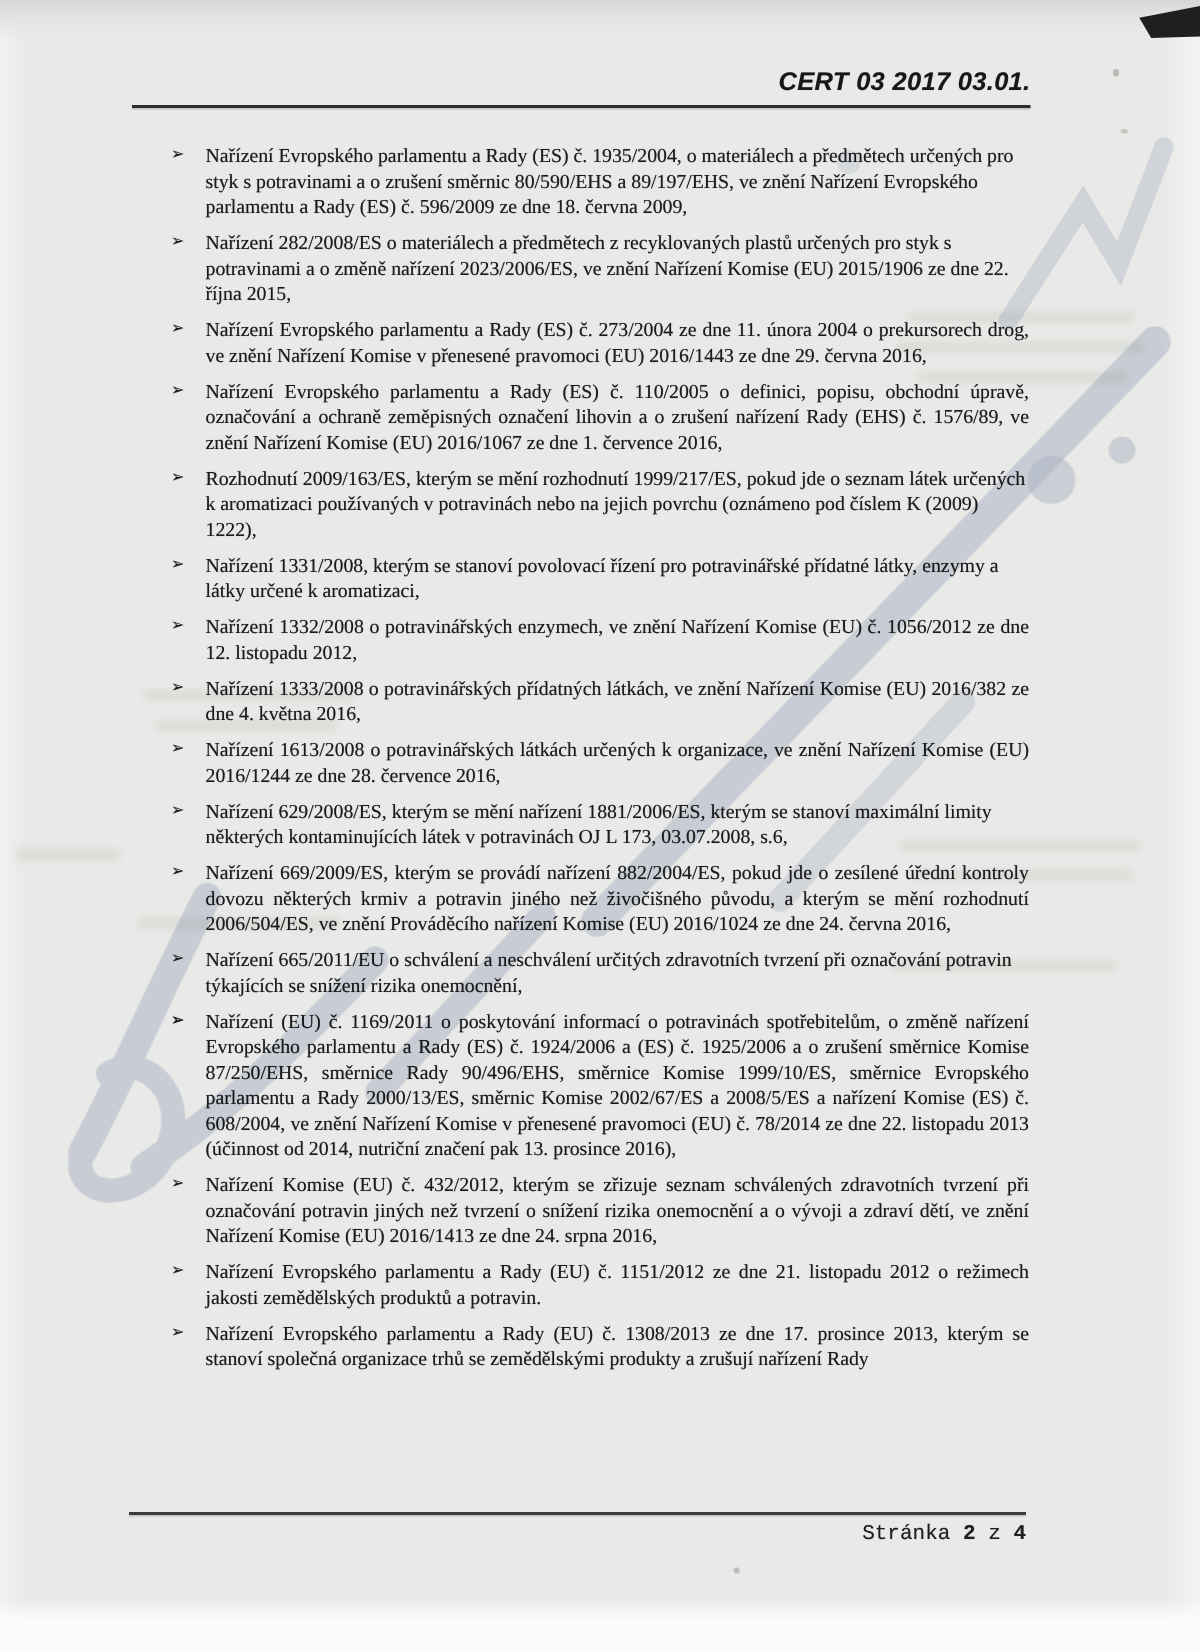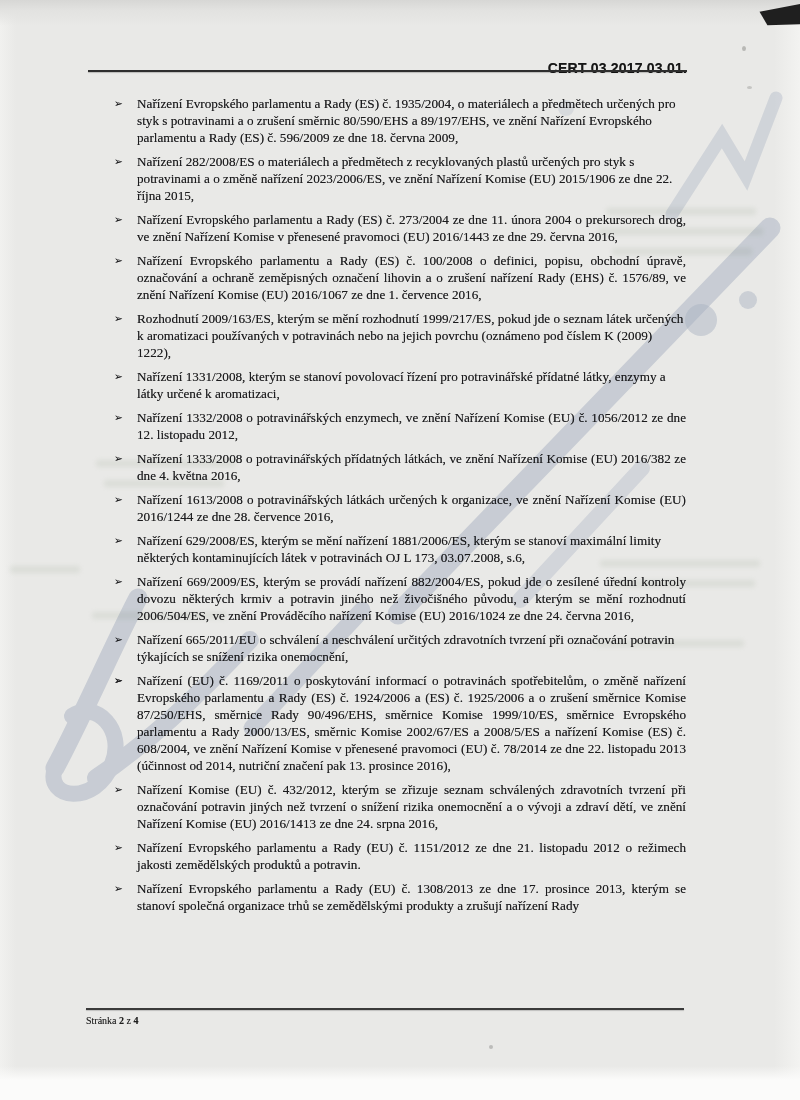--- a/index.html
+++ b/index.html
@@ -26,43 +26,43 @@
   .speck.s2{left:747px;top:86px;width:5px;height:3px;opacity:.4;}
   .speck.s3{left:489px;top:1045px;width:4px;height:4px;opacity:.5;}
 
   
   .ghost{position:absolute;background:#b9c1b4;filter:blur(2.5px);opacity:.30;z-index:1;border-radius:2px;}
 
   
   .watermark{position:absolute;left:0;top:0;z-index:3;mix-blend-mode:multiply;pointer-events:none;}
 
   .header-code{
-    position:absolute;top:60px;right:113px;z-index:2;
-    font-family:"Liberation Sans", sans-serif;font-weight:bold;
-    font-size:14px;letter-spacing:.2px;color:#171717;
+    position:absolute;top:45px;right:113px;z-index:2;
+    font-family:"Liberation Sans", sans-serif;font-weight:bold;font-style:italic;
+    font-size:17px;letter-spacing:.2px;color:#171717;
     text-shadow:0 0 .5px rgba(23,23,23,.5);
   }
   .header-rule{position:absolute;top:70px;left:88px;width:599px;height:2px;background:#2e2e2e;
     box-shadow:0 1px 1px rgba(0,0,0,.2);z-index:2;}
 
   .reg-list{position:absolute;top:95px;left:137px;width:549px;z-index:2;}
   .item{position:relative;margin:0 0 7px 0;font-size:13.2px;line-height:17px;
     text-shadow:0 0 .5px rgba(27,27,29,.55);}
   .item.justify{text-align:justify;}
   .item .bullet{
     position:absolute;left:-23px;top:1px;
     font-family:"DejaVu Sans", sans-serif;font-size:10.5px;line-height:15px;color:#1b1b1d;
   }
   .item b{font-weight:normal;}
 
   .footer-rule{position:absolute;top:1008px;left:86px;width:598px;height:2px;background:#3a3a3a;
     box-shadow:0 1px 1px rgba(0,0,0,.18);z-index:2;}
   .footer-text{
-    position:absolute;top:1015px;left:86px;width:598px;text-align:left;z-index:2;
-    font-family:Liberation Serif, serif;font-size:10px;color:#1f1f1f;
+    position:absolute;top:1015px;left:86px;width:598px;text-align:right;z-index:2;
+    font-family:Liberation Mono, monospace;font-size:14px;color:#1f1f1f;
     text-shadow:0 0 .5px rgba(31,31,31,.45);
   }
   .footer-text span,.footer-text b{white-space:pre;}
 </style>
 </head>
 <body>
 
 <div class="page">
 
   <div class="corner-wedge"></div>
@@ -98,21 +98,21 @@
     </g>
   </svg>
 
   <div class="header-code">CERT 03 2017 03.01.</div>
   <div class="header-rule"></div>
 
   <div class="reg-list" id="reg-list">
       <div class="item"><span class="bullet">➢</span><span><b>Nařízení Evropského parlamentu a Rady (ES) č. 1935/2004</b><span>, o materiálech a předmětech určených pro styk s potravinami a o zrušení směrnic 80/590/EHS a 89/197/EHS, ve znění Nařízení Evropského parlamentu a Rady (ES) č. </span><b>596/2009</b><span> ze dne 18. června 2009,</span></span></div>
       <div class="item"><span class="bullet">➢</span><span><b>Nařízení 282/2008/ES</b><span> o materiálech a předmětech z recyklovaných plastů určených pro styk s potravinami a o změně nařízení 2023/2006/ES, ve znění Nařízení Komise (EU) </span><b>2015/1906</b><span> ze dne 22. října 2015,</span></span></div>
       <div class="item justify"><span class="bullet">➢</span><span><b>Nařízení Evropského parlamentu a Rady (ES) č. 273/2004</b><span> ze dne 11. února 2004 o prekursorech drog, ve znění Nařízení Komise v přenesené pravomoci (EU) 2016/1443 ze dne 29. června 2016,</span></span></div>
-      <div class="item justify"><span class="bullet">➢</span><span><b>Nařízení Evropského parlamentu a Rady (ES) č. 100/2008</b><span> o definici, popisu, obchodní úpravě, označování a ochraně zeměpisných označení lihovin a o zrušení nařízení Rady (EHS) č. 1576/89, ve znění Nařízení Komise (EU) 2016/1067 ze dne 1. července 2016,</span></span></div>
+      <div class="item justify"><span class="bullet">➢</span><span><b>Nařízení Evropského parlamentu a Rady (ES) č. 110/2005</b><span> o definici, popisu, obchodní úpravě, označování a ochraně zeměpisných označení lihovin a o zrušení nařízení Rady (EHS) č. 1576/89, ve znění Nařízení Komise (EU) 2016/1067 ze dne 1. července 2016,</span></span></div>
       <div class="item"><span class="bullet">➢</span><span><b>Rozhodnutí 2009/163/ES</b><span>, kterým se mění rozhodnutí 1999/217/ES, pokud jde o seznam látek určených k aromatizaci používaných v potravinách nebo na jejich povrchu (oznámeno pod číslem K (2009) 1222),</span></span></div>
       <div class="item"><span class="bullet">➢</span><span><b>Nařízení 1331/2008</b><span>, kterým se stanoví povolovací řízení pro potravinářské přídatné látky, enzymy a látky určené k aromatizaci,</span></span></div>
       <div class="item justify"><span class="bullet">➢</span><span><b>Nařízení 1332/2008</b><span> o potravinářských enzymech, ve znění Nařízení Komise (EU) č. </span><b>1056/2012</b><span> ze dne 12. listopadu 2012,</span></span></div>
       <div class="item justify"><span class="bullet">➢</span><span><b>Nařízení 1333/2008</b><span> o potravinářských přídatných látkách, ve znění Nařízení Komise (EU) </span><b>2016/382</b><span> ze dne 4. května 2016,</span></span></div>
       <div class="item justify"><span class="bullet">➢</span><span><b>Nařízení 1613/2008</b><span> o potravinářských látkách určených k organizace, ve znění Nařízení Komise (EU) </span><b>2016/1244</b><span> ze dne 28. července 2016,</span></span></div>
       <div class="item"><span class="bullet">➢</span><span><b>Nařízení 629/2008/ES</b><span>, kterým se mění nařízení 1881/2006/ES, kterým se stanoví maximální limity některých kontaminujících látek v potravinách OJ L 173, 03.07.2008, s.6,</span></span></div>
       <div class="item justify"><span class="bullet">➢</span><span><b>Nařízení 669/2009/ES</b><span>, kterým se provádí nařízení 882/2004/ES, pokud jde o zesílené úřední kontroly dovozu některých krmiv a potravin jiného než živočišného původu, a kterým se mění rozhodnutí 2006/504/ES, ve znění Prováděcího nařízení Komise (EU) </span><b>2016/1024</b><span> ze dne 24. června 2016,</span></span></div>
       <div class="item"><span class="bullet">➢</span><span><b>Nařízení 665/2011/EU</b><span> o schválení a neschválení určitých zdravotních tvrzení při označování potravin týkajících se snížení rizika onemocnění,</span></span></div>
       <div class="item"><span class="bullet">➢</span></div>
       <div class="item justify"><span class="bullet">➢</span><span><b>Nařízení (EU) č. 1169/2011</b><span> o poskytování informací o potravinách spotřebitelům, o změně nařízení Evropského parlamentu a Rady (ES) č. 1924/2006 a (ES) č. 1925/2006 a o zrušení směrnice Komise 87/250/EHS, směrnice Rady 90/496/EHS, směrnice Komise 1999/10/ES, směrnice Evropského parlamentu a Rady 2000/13/ES, směrnic Komise 2002/67/ES a 2008/5/ES a nařízení Komise (ES) č. 608/2004, ve znění Nařízení Komise v přenesené pravomoci (EU) č. </span><b>78/2014</b><span> ze dne 22. listopadu 2013 (účinnost od 2014, nutriční značení pak 13. prosince 2016),</span></span></div>

